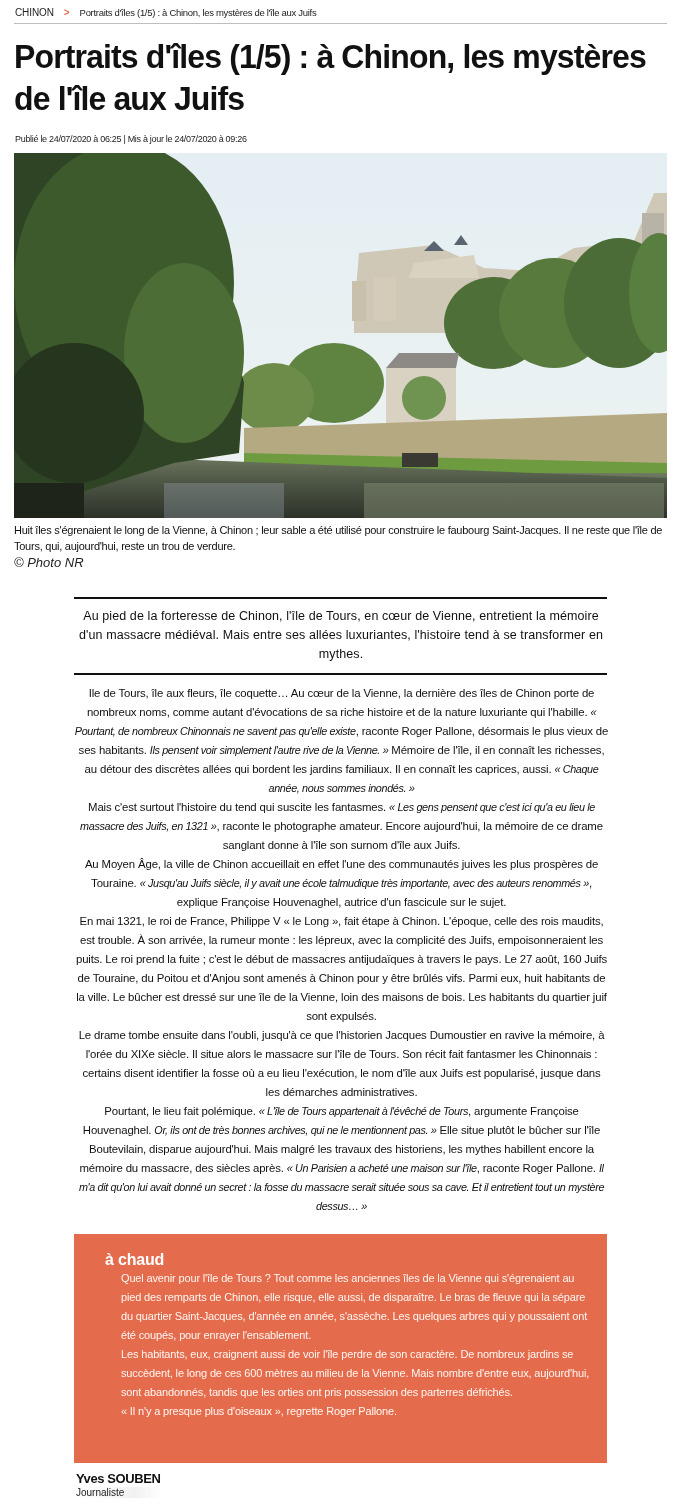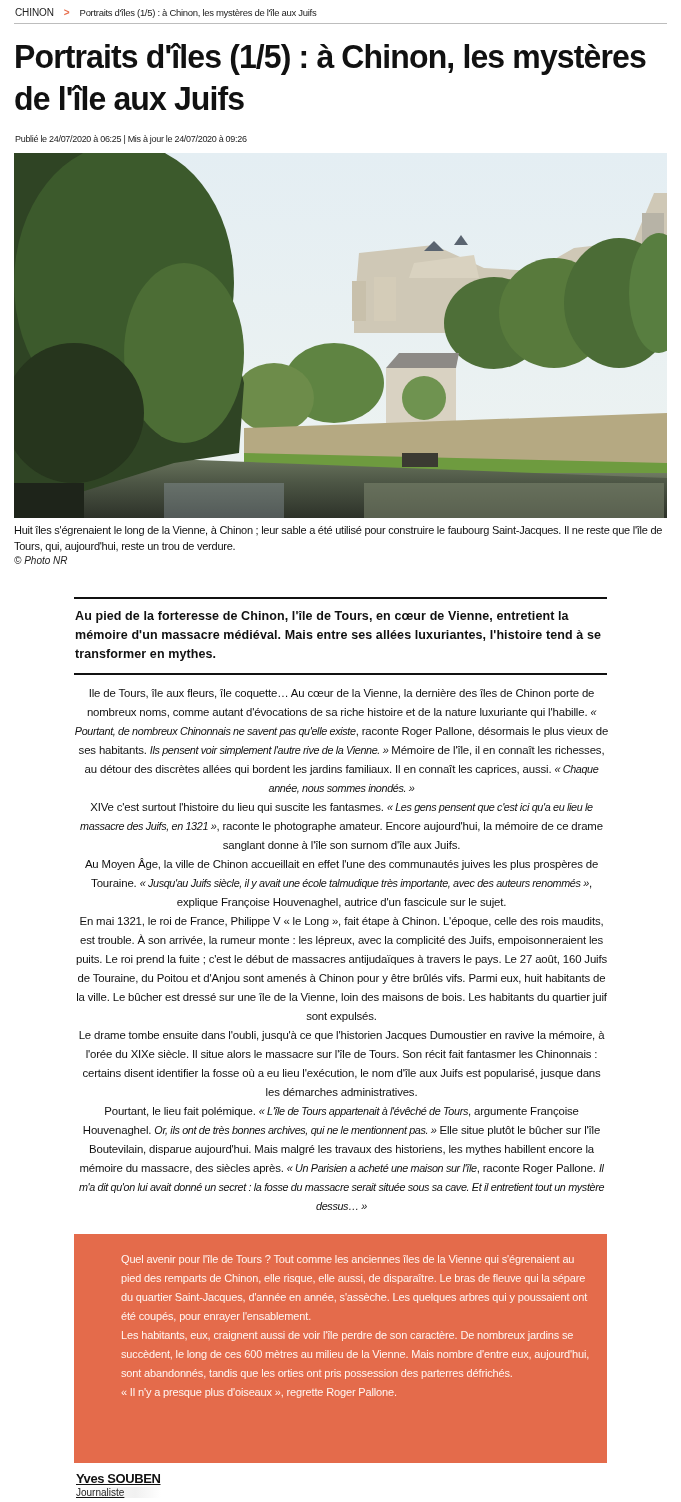--- a/index.html
+++ b/index.html
@@ -14,35 +14,35 @@
 
   .title { position: absolute; left: 14px; top: 36px; width: 660px; font-size: 33px; line-height: 42px;
     font-weight: bold; color: #111; letter-spacing: -0.9px; transform: scaleX(0.97); transform-origin: left top; }
 
   .meta { position: absolute; left: 15px; top: 134px; font-size: 9px; color: #222; letter-spacing: -0.3px; }
 
   .photo { position: absolute; left: 14px; top: 153px; width: 653px; height: 365px; overflow: hidden; }
   .photo svg { display: block; width: 100%; height: 100%; }
 
   .caption { position: absolute; left: 14px; top: 522px; width: 655px; font-size: 11px; line-height: 16px; color: #111; letter-spacing: -0.25px; }
-  .credit { position: absolute; left: 14px; top: 555px; font-size: 10px; font-style: italic; color: #222; }
+  .credit { position: absolute; left: 14px; top: 555px; font-size: 13px; font-style: italic; color: #222; }
 
   .lead { position: absolute; left: 74px; top: 597px; width: 533px; border-top: 2px solid #111; border-bottom: 2px solid #111;
-    padding: 8px 0 9px 1px; font-size: 12.5px; line-height: 19px; font-weight: bold; color: #111; letter-spacing: 0.1px; }
+    padding: 8px 0 9px 1px; font-size: 12.5px; line-height: 19px; font-weight: normal; color: #111; letter-spacing: 0.1px; text-align: center; }
 
   .body { position: absolute; left: 74px; top: 684px; width: 535px; font-size: 11.4px; line-height: 19px; color: #111; letter-spacing: -0.15px; text-align: center; }
   .body p { margin: 0; }
   .body em { font-style: italic; font-size: 10.8px; letter-spacing: -0.35px; }
 
   .hot { position: absolute; left: 74px; top: 1234px; width: 533px; height: 229px; background: #e46b4b;
     padding: 16px 16px 0 31px; color: #fff6f2; }
   .hot h3 { font-size: 16px; line-height: 19px; font-weight: bold; color: #fff; letter-spacing: -0.2px; }
   .hot .hot-text { font-size: 11px; line-height: 19px; letter-spacing: -0.15px; margin-left: 16px; }
 
-  .author { position: absolute; left: 76px; top: 1471px; text-decoration: underline; }
+  .author { position: absolute; left: 76px; top: 1471px; }
   .author .name { font-size: 13px; font-weight: bold; color: #111; letter-spacing: -0.4px; line-height: 16px; }
   .author .role { font-size: 10px; color: #222; line-height: 11px; background: linear-gradient(to right, #fff, #f1f1f1 70%, #fff); padding-right: 30px; width: 85px; }
 </style>
 </head>
 <body>
 
 <nav class="breadcrumb">
   <a class="crumb-root">CHINON</a>
   <span class="sep">&gt;</span>
   <span class="crumb-current">Portraits d'îles (1/5) : à Chinon, les mystères de l'île aux Juifs</span>
@@ -104,28 +104,29 @@
   </svg>
 </figure>
 
 <p class="caption">Huit îles s'égrenaient le long de la Vienne, à Chinon ; leur sable a été utilisé pour construire le faubourg Saint-Jacques. Il ne reste que l'île de Tours, qui, aujourd'hui, reste un trou de verdure.</p>
 <p class="credit">© Photo NR</p>
 
 <div class="lead">Au pied de la forteresse de Chinon, l'île de Tours, en cœur de Vienne, entretient la mémoire d'un massacre médiéval. Mais entre ses allées luxuriantes, l'histoire tend à se transformer en mythes.</div>
 
 <div class="body">
   <p><span>Ile de Tours, île aux fleurs, île coquette… Au cœur de la Vienne, la dernière des îles de Chinon porte de nombreux noms, comme autant d'évocations de sa riche histoire et de la nature luxuriante qui l'habille. </span><em>« Pourtant, de nombreux Chinonnais ne savent pas qu'elle existe</em><span>, raconte Roger Pallone, désormais le plus vieux de ses habitants. </span><em>Ils pensent voir simplement l'autre rive de la Vienne. »</em><span> Mémoire de l'île, il en connaît les richesses, au détour des discrètes allées qui bordent les jardins familiaux. Il en connaît les caprices, aussi. </span><em>« Chaque année, nous sommes inondés. »</em></p>
-  <p><span>XIVe c'est surtout l'histoire du lieu qui suscite les fantasmes. </span><em>« Les gens pensent que c'est ici qu'a eu lieu le massacre des Juifs, en 1321 »</em><span>, raconte le photographe amateur. Encore aujourd'hui, la mémoire de ce drame sanglant donne à l'île son surnom d'île aux Juifs.</span></p>
+  <p><span>Mais c'est surtout l'histoire du tend qui suscite les fantasmes. </span><em>« Les gens pensent que c'est ici qu'a eu lieu le massacre des Juifs, en 1321 »</em><span>, raconte le photographe amateur. Encore aujourd'hui, la mémoire de ce drame sanglant donne à l'île son surnom d'île aux Juifs.</span></p>
   <p><span>Au Moyen Âge, la ville de Chinon accueillait en effet l'une des communautés juives les plus prospères de Touraine. </span><em>« Jusqu'au Juifs siècle, il y avait une école talmudique très importante, avec des auteurs renommés »</em><span>, explique Françoise Houvenaghel, autrice d'un fascicule sur le sujet.</span></p>
   <p>En mai 1321, le roi de France, Philippe V « le Long », fait étape à Chinon. L'époque, celle des rois maudits, est trouble. À son arrivée, la rumeur monte : les lépreux, avec la complicité des Juifs, empoisonneraient les puits. Le roi prend la fuite ; c'est le début de massacres antijudaïques à travers le pays. Le 27 août, 160 Juifs de Touraine, du Poitou et d'Anjou sont amenés à Chinon pour y être brûlés vifs. Parmi eux, huit habitants de la ville. Le bûcher est dressé sur une île de la Vienne, loin des maisons de bois. Les habitants du quartier juif sont expulsés.</p>
   <p>Le drame tombe ensuite dans l'oubli, jusqu'à ce que l'historien Jacques Dumoustier en ravive la mémoire, à l'orée du XIXe siècle. Il situe alors le massacre sur l'île de Tours. Son récit fait fantasmer les Chinonnais : certains disent identifier la fosse où a eu lieu l'exécution, le nom d'île aux Juifs est popularisé, jusque dans les démarches administratives.</p>
   <p><span>Pourtant, le lieu fait polémique. </span><em>« L'île de Tours appartenait à l'évêché de Tours</em><span>, argumente Françoise Houvenaghel. </span><em>Or, ils ont de très bonnes archives, qui ne le mentionnent pas. »</em><span> Elle situe plutôt le bûcher sur l'île Boutevilain, disparue aujourd'hui. Mais malgré les travaux des historiens, les mythes habillent encore la mémoire du massacre, des siècles après. </span><em>« Un Parisien a acheté une maison sur l'île</em><span>, raconte Roger Pallone. </span><em>Il m'a dit qu'on lui avait donné un secret : la fosse du massacre serait située sous sa cave. Et il entretient tout un mystère dessus… »</em></p>
 </div>
 
 <aside class="hot">
+  <h3>à chaud</h3>
   <p class="hot-text">Quel avenir pour l'île de Tours ? Tout comme les anciennes îles de la Vienne qui s'égrenaient au pied des remparts de Chinon, elle risque, elle aussi, de disparaître. Le bras de fleuve qui la sépare du quartier Saint-Jacques, d'année en année, s'assèche. Les quelques arbres qui y poussaient ont été coupés, pour enrayer l'ensablement.</p>
   <p class="hot-text">Les habitants, eux, craignent aussi de voir l'île perdre de son caractère. De nombreux jardins se succèdent, le long de ces 600 mètres au milieu de la Vienne. Mais nombre d'entre eux, aujourd'hui, sont abandonnés, tandis que les orties ont pris possession des parterres défrichés.</p>
   <p class="hot-text">« Il n'y a presque plus d'oiseaux », regrette Roger Pallone.</p>
 </aside>
 
 <div class="author">
   <div class="name">Yves SOUBEN</div>
   <div class="role">Journaliste</div>
 </div>
 

